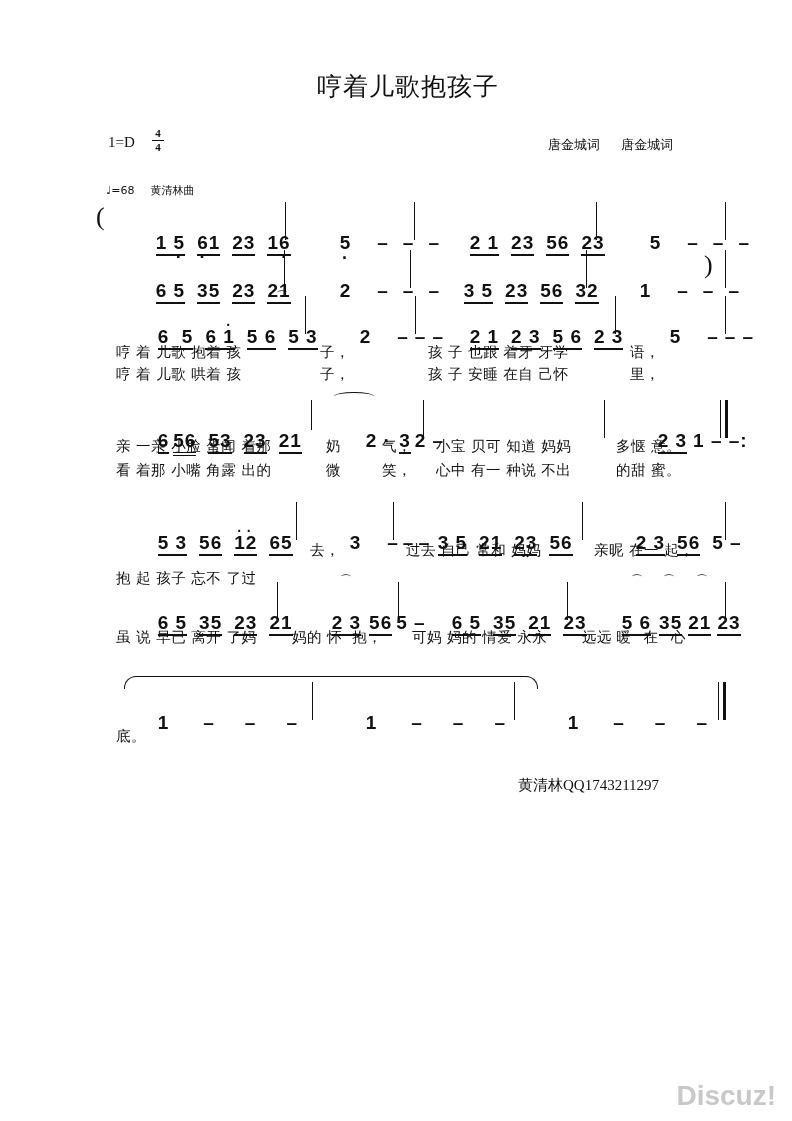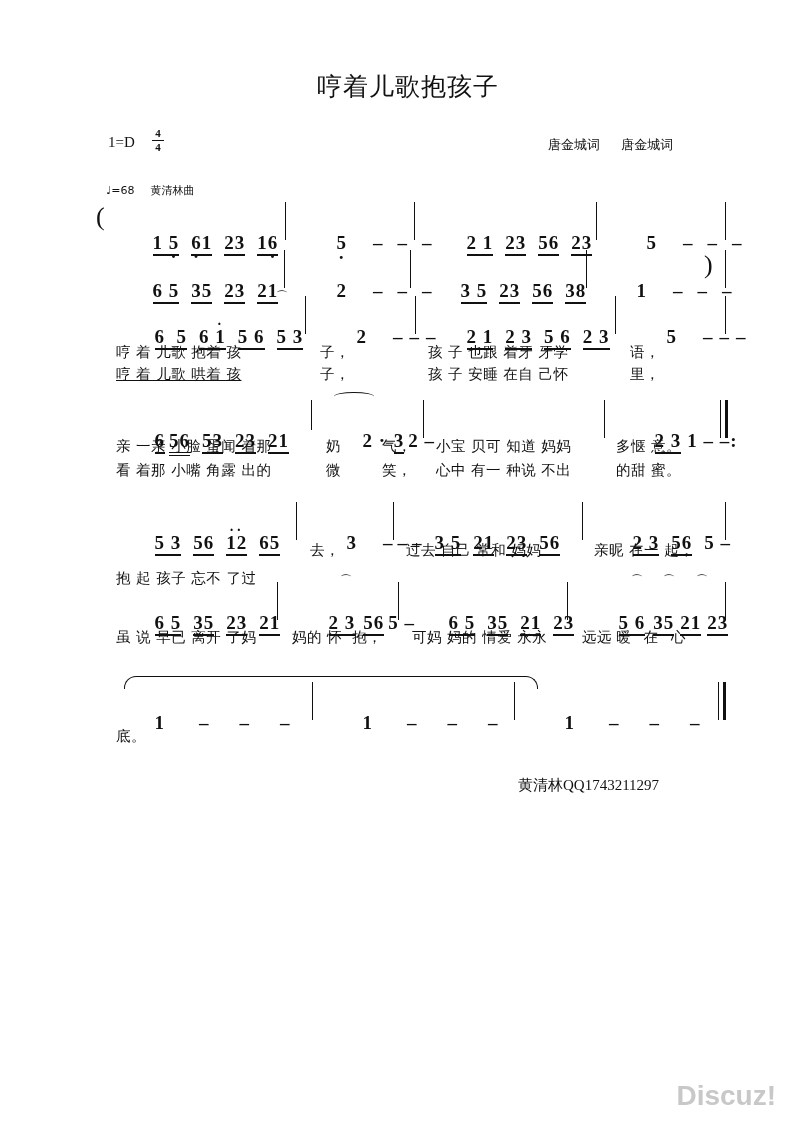--- a/index.html
+++ b/index.html
@@ -9,21 +9,21 @@
   .key { left: 96px; top: 134px; font-family: "Liberation Serif", serif; font-size: 15px; }
   .timesig { left: 140px; top: 128px; width: 12px; text-align: center; font-family: "Liberation Serif", serif; font-weight: bold; font-size: 11px; line-height: 11px; }
   .timesig .line { border-top: 1px solid #111; margin: 1px 0; }
   .credits { left: 536px; top: 136px; font-family: "Liberation Serif", serif; font-size: 13px; word-spacing: 18px; }
   .tempo { left: 94px; top: 183px; font-size: 11px; }
   .tempo .expr { margin-left: 16px; }
   .system { left: 0; width: 792px; }
   .staff { position: absolute; left: 0; top: 0; width: 792px; height: 40px; }
   .bar { position: absolute; width: 1px; background: #111; top: 0; height: 38px; }
   .bar.double { width: 4px; border-left: 1px solid #111; border-right: 3px solid #111; background: transparent; }
-  .notes { position: absolute; top: 8px; font-family: Liberation Serif, serif; font-weight: bold; font-size: 19px; white-space: pre; letter-spacing: 1px; }
+  .notes { position: absolute; top: 8px; font-family: Liberation Sans, sans-serif; font-weight: bold; font-size: 19px; white-space: pre; letter-spacing: 1px; }
   .note-group { display: inline-block; position: relative; border-bottom: 2px solid #111; line-height: 20px; padding-bottom: 1px; margin-right: 12px; }
   .note-group.plain { border-bottom: none; }
   .dash { display: inline-block; margin-left: 14px; }
   .lyric { position: absolute; font-size: 14.5px; white-space: pre; letter-spacing: 0.5px; }
   .paren { position: absolute; font-family: "Liberation Serif", serif; font-size: 26px; top: 0; }
   .dotlow::after { content: "·"; position: absolute; left: 50%; transform: translateX(-50%); bottom: -14px; font-size: 18px; }
   .arc { position: absolute; border-top: 1.2px solid #111; border-radius: 50% 50% 0 0; height: 8px; }
   .fermata { position: absolute; font-size: 12px; font-family: "DejaVu Sans", sans-serif; }
   .tie { position: absolute; height: 12px; border-top: 1px solid #111; border-left: 1px solid #111; border-right: 1px solid #111; border-radius: 12px 12px 0 0; }
   .signature { left: 506px; top: 776px; font-family: "Liberation Serif", serif; font-size: 15px; }
@@ -73,21 +73,21 @@
   <div class="staff">
     <div class="notes" style="left:106px;">
       <span class="note-group">6 5</span><span class="note-group">35</span><span class="note-group">23</span><span class="note-group">21</span>
     </div>
     <div class="bar" style="left:272px;"></div>
     <div class="notes" style="left:290px;">
       <span class="note-group plain">2</span><span class="dash">–</span><span class="dash">–</span><span class="dash">–</span>
     </div>
     <div class="bar" style="left:398px;"></div>
     <div class="notes" style="left:414px;">
-      <span class="note-group">3 5</span><span class="note-group">23</span><span class="note-group">56</span><span class="note-group">38</span>
+      <span class="note-group">3 5</span><span class="note-group">23</span><span class="note-group">56</span><span class="note-group">32</span>
     </div>
     <div class="bar" style="left:574px;"></div>
     <div class="notes" style="left:590px;">
       <span class="note-group plain">1</span><span class="dash">–</span><span class="dash">–</span><span class="dash">–</span>
     </div>
     <span class="paren" style="left:692px;">)</span>
     <div class="bar" style="left:713px;"></div>
   </div>
 </div>
 
@@ -108,21 +108,21 @@
     <div class="bar" style="left:603px;"></div>
     <div class="notes" style="left:620px;">
       <span class="note-group plain">5</span><span class="dash">–</span><span class="dash" style="margin-left:6px;">–</span><span class="dash" style="margin-left:6px;">–</span>
     </div>
     <div class="bar" style="left:713px;"></div>
   </div>
   <div class="lyric" style="left:104px; top:47px;">哼 着 儿歌 抱着 孩</div>
   <div class="lyric" style="left:308px; top:47px;">子，</div>
   <div class="lyric" style="left:416px; top:47px;">孩 子 也跟 着牙 牙学</div>
   <div class="lyric" style="left:618px; top:47px;">语，</div>
-  <div class="lyric" style="left:104px; top:69px;text-decoration:underline;">哼 着 儿歌 哄着 孩</div>
+  <div class="lyric" style="left:104px; top:69px;">哼 着 儿歌 哄着 孩</div>
   <div class="lyric" style="left:308px; top:69px;">子，</div>
   <div class="lyric" style="left:416px; top:69px;text-align:right;">孩 子 安睡 在自 己怀</div>
   <div class="lyric" style="left:618px; top:69px;">里，</div>
 </div>
 
 <div class="abs system" style="top:400px;">
   <div class="staff">
     <div class="arc" style="left:322px; top:-8px; width:40px;"></div>
     <div class="notes" style="left:108px;">
       <span class="note-group plain" style="border-bottom:2px solid #111; margin-right:4px;">6</span><span class="note-group" style="border-bottom:4px double #111;">56</span><span class="note-group">53</span><span class="note-group">23</span><span class="note-group">21</span>

